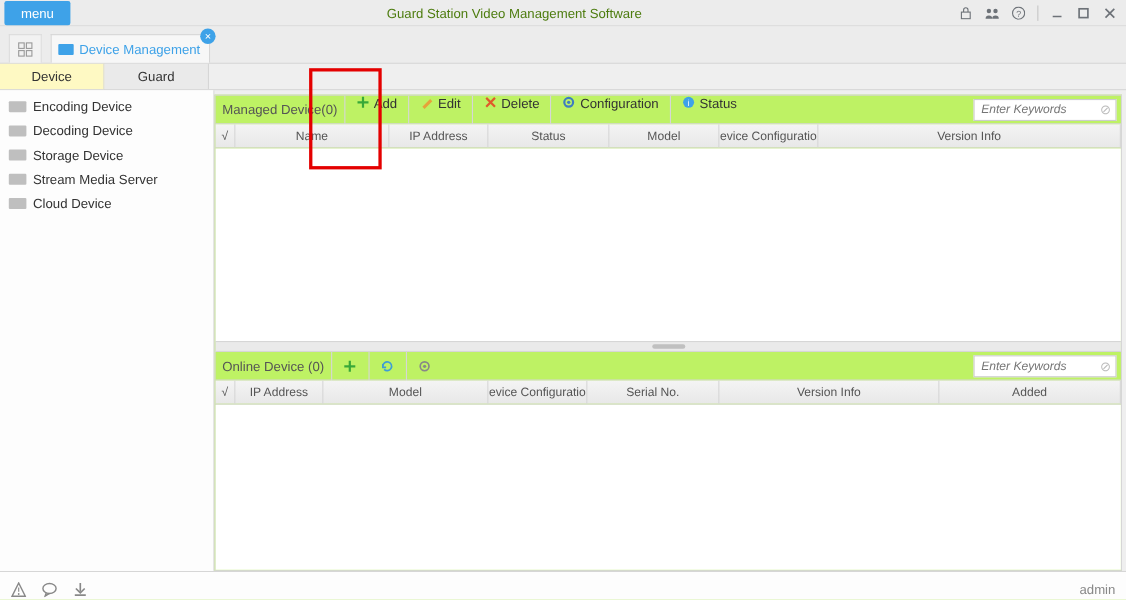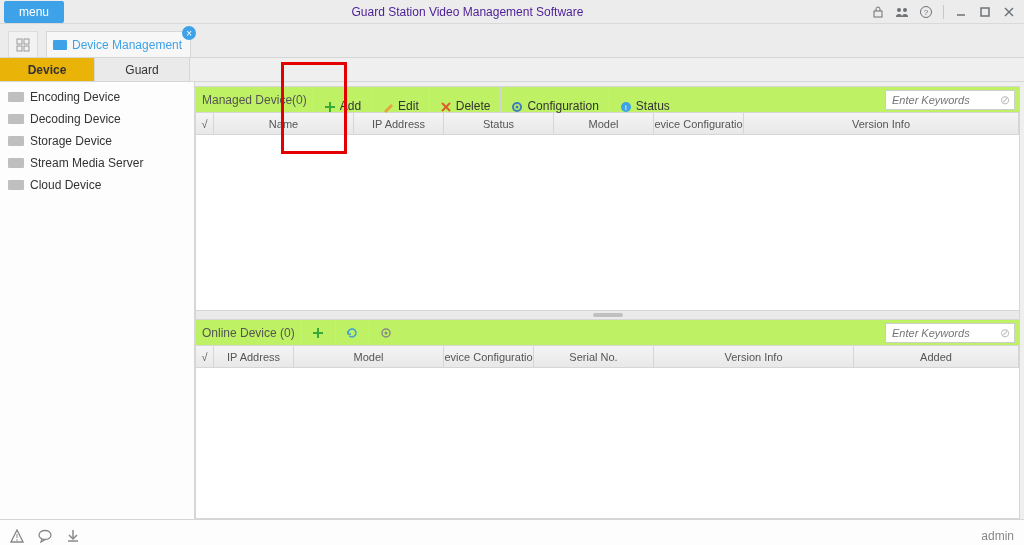--- a/index.html
+++ b/index.html
@@ -1,37 +1,37 @@
 <!DOCTYPE html>
 <html><head>
 <meta charset="utf-8">
 <style>
   * { box-sizing: border-box; font-family: Arial, Helvetica, sans-serif; }
   body { margin:0; padding:0; width:1024px; height:545px; background:#efefef; overflow:hidden; font-size:12px; color:#333; }
   .titlebar { height:24px; background:#ececec; display:flex; align-items:center; border-bottom:1px solid #d9d9d9; }
   .menu-btn { background:#3ea2e8; color:#fff; width:60px; height:22px; display:flex; align-items:center; justify-content:center; margin-left:4px; font-size:12px; border-radius:2px; cursor:pointer;}
-  .title-center { flex:1; text-align:center; color:#4c1d95; font-size:12px;}
+  .title-center { flex:1; text-align:center; color:#4d7c0f; font-size:12px;}
   .title-icons { display:flex; align-items:center; gap:10px; padding-right:8px; color:#6d7278;}
   .t-ic { width:14px; height:14px; display:inline-flex; align-items:center; justify-content:center; cursor:pointer;}
   .tabbar { height:34px; background:#ececec; display:flex; align-items:flex-end; padding-left:8px; gap:0; border-bottom:1px solid #d6d6d6;}
   .home-tab { width:30px; height:26px; display:flex; align-items:center; justify-content:center; border:1px solid #dcdcdc; border-bottom:none; background:#f2f2f2; margin-right:8px; cursor:pointer;}
   .tab { height:26px; display:flex; align-items:center; padding:0 8px 0 6px; border:1px solid #d6d6d6; border-bottom:none; background:#f7f7f7; color:#3ea2e8; position:relative; cursor:pointer;}
   .tab .close { position:absolute; top:-6px; right:-6px; width:14px; height:14px; background:#3ea2e8; color:#fff; border-radius:50%; font-size:10px; display:flex; align-items:center; justify-content:center; cursor:pointer;}
   .tab .cam { width:14px; height:10px; background:#3ea2e8; margin-right:5px; border-radius:1px; position:relative;}
   .subtabs { height:24px; display:flex; border-bottom:1px solid #d6d6d6;}
   .subtab { width:95px; display:flex; align-items:center; justify-content:center; background:#eaeaea; color:#333; cursor:pointer; border-right:1px solid #d6d6d6;}
-  .subtab.active { background:#eab308;font-weight:bold; }
+  .subtab.active { background:#fef9c3; }
   .main { display:flex; height:437px; }
   .sidebar { width:195px; background:#fdfdfd; border-right:1px solid #d6d6d6; padding-top:4px;}
   .side-item { height:22px; display:flex; align-items:center; padding-left:8px; cursor:pointer; color:#333;}
   .side-item .dev-ic { width:16px; height:10px; background:#bfbfbf; margin-right:6px; border-radius:1px;}
   .content { flex:1; display:flex; flex-direction:column; margin:4px 4px 0 0; background:#bef264; border:1px solid #d6d6d6;}
   .toolbar { height:26px; display:flex; align-items:center; border-bottom:1px solid #d6d6d6;}
   .tool-lbl { padding:0 6px; color:#555;}
-  .tool-btn { display:flex; align-items:flex-end; gap:4px; padding:0 10px; height:26px; border-left:1px solid #d6d6d6; cursor:pointer;}
+  .tool-btn { display:flex; align-items:flex-start; gap:4px; padding:0 10px; height:26px; border-left:1px solid #d6d6d6; cursor:pointer;}
   .tool-btn:last-of-type{border-right:1px solid #d6d6d6;}
   .search-box { margin-left:auto; width:130px; height:20px; border:1px solid #ccc; display:flex; align-items:center; padding:0 4px; margin-right:4px; background:#fff;justify-content:center;}
   .search-box input{ border:none; outline:none; width:100%; font-size:11px; color:#666; font-style:italic;}
   .search-box .clear{ color:#bbb; cursor:pointer;}
   .grid-head { display:flex; height:22px; background:linear-gradient(#f4f4f4,#e8e8e8); border-bottom:1px solid #d6d6d6;}
   .gh { border-right:1px solid #d6d6d6; display:flex; align-items:center; justify-content:center; color:#555; font-size:11px;}
   .top-grid-body{ flex:1; background:#fff;}
   .splitter{ height:10px; background:#eaeaea; border-top:1px solid #d6d6d6; border-bottom:1px solid #d6d6d6; display:flex; align-items:center; justify-content:center; cursor:pointer;}
   .splitter .grip{ width:30px; height:4px; background:#c0c0c0; border-radius:2px;}
   .toolbar2 { height:26px; display:flex; align-items:center; border-bottom:1px solid #d6d6d6;}

